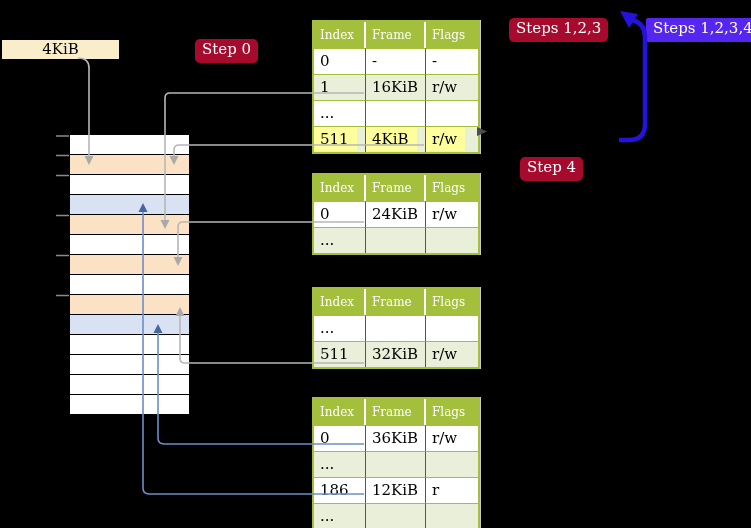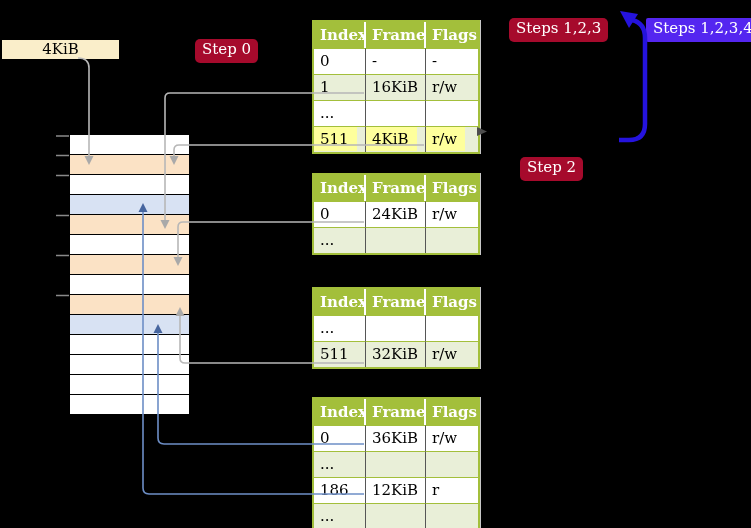--- a/index.html
+++ b/index.html
@@ -33,21 +33,21 @@
   .mrow.blue{background:var(--pblue);}
   
   .ptable{
     position:absolute;left:312px;width:168px;box-sizing:border-box;
     border:2px solid var(--hdr);background:#fff;
     display:grid;grid-template-columns:52px 60px 52px;
     box-shadow:1px 0 0 #c8c8c8;
   }
   .hc{
     box-sizing:border-box;height:26px;line-height:26px;padding-left:6px;
-    background:var(--hdr);color:#fff;font-weight:bold;font-size:15px;
+    background:var(--hdr);color:#fff;font-weight:normal;font-size:12px;
     border-right:2px solid #fff;overflow:hidden;
   }
   .hc.last{border-right:none;}
   .cell{
     box-sizing:border-box;height:26px;line-height:24px;padding-left:6px;
     font-size:15px;background:#fff;
     border-top:1px solid var(--hdr);border-right:1px solid #565656;
     overflow:hidden;white-space:nowrap;
   }
   .cell.last{border-right:none;}
@@ -63,21 +63,21 @@
 </head>
 <body>
 
 <div class="stage">
 
   <div class="wheat-label">4KiB</div>
 
   <div class="badge crimson" style="left:195px;top:39px;">Step 0</div>
   <div class="badge crimson" style="left:509px;top:18px;">Steps 1,2,3</div>
   <div class="badge violet" style="left:646px;top:18px;">Steps 1,2,3,4</div>
-  <div class="badge crimson" style="left:520px;top:157px;">Step 2</div>
+  <div class="badge crimson" style="left:520px;top:157px;">Step 4</div>
 
   <div class="memmap" id="memmap">
       <div class="mrow white"></div>
       <div class="mrow peach"></div>
       <div class="mrow white"></div>
       <div class="mrow blue"></div>
       <div class="mrow peach"></div>
       <div class="mrow white"></div>
       <div class="mrow peach"></div>
       <div class="mrow white"></div>

